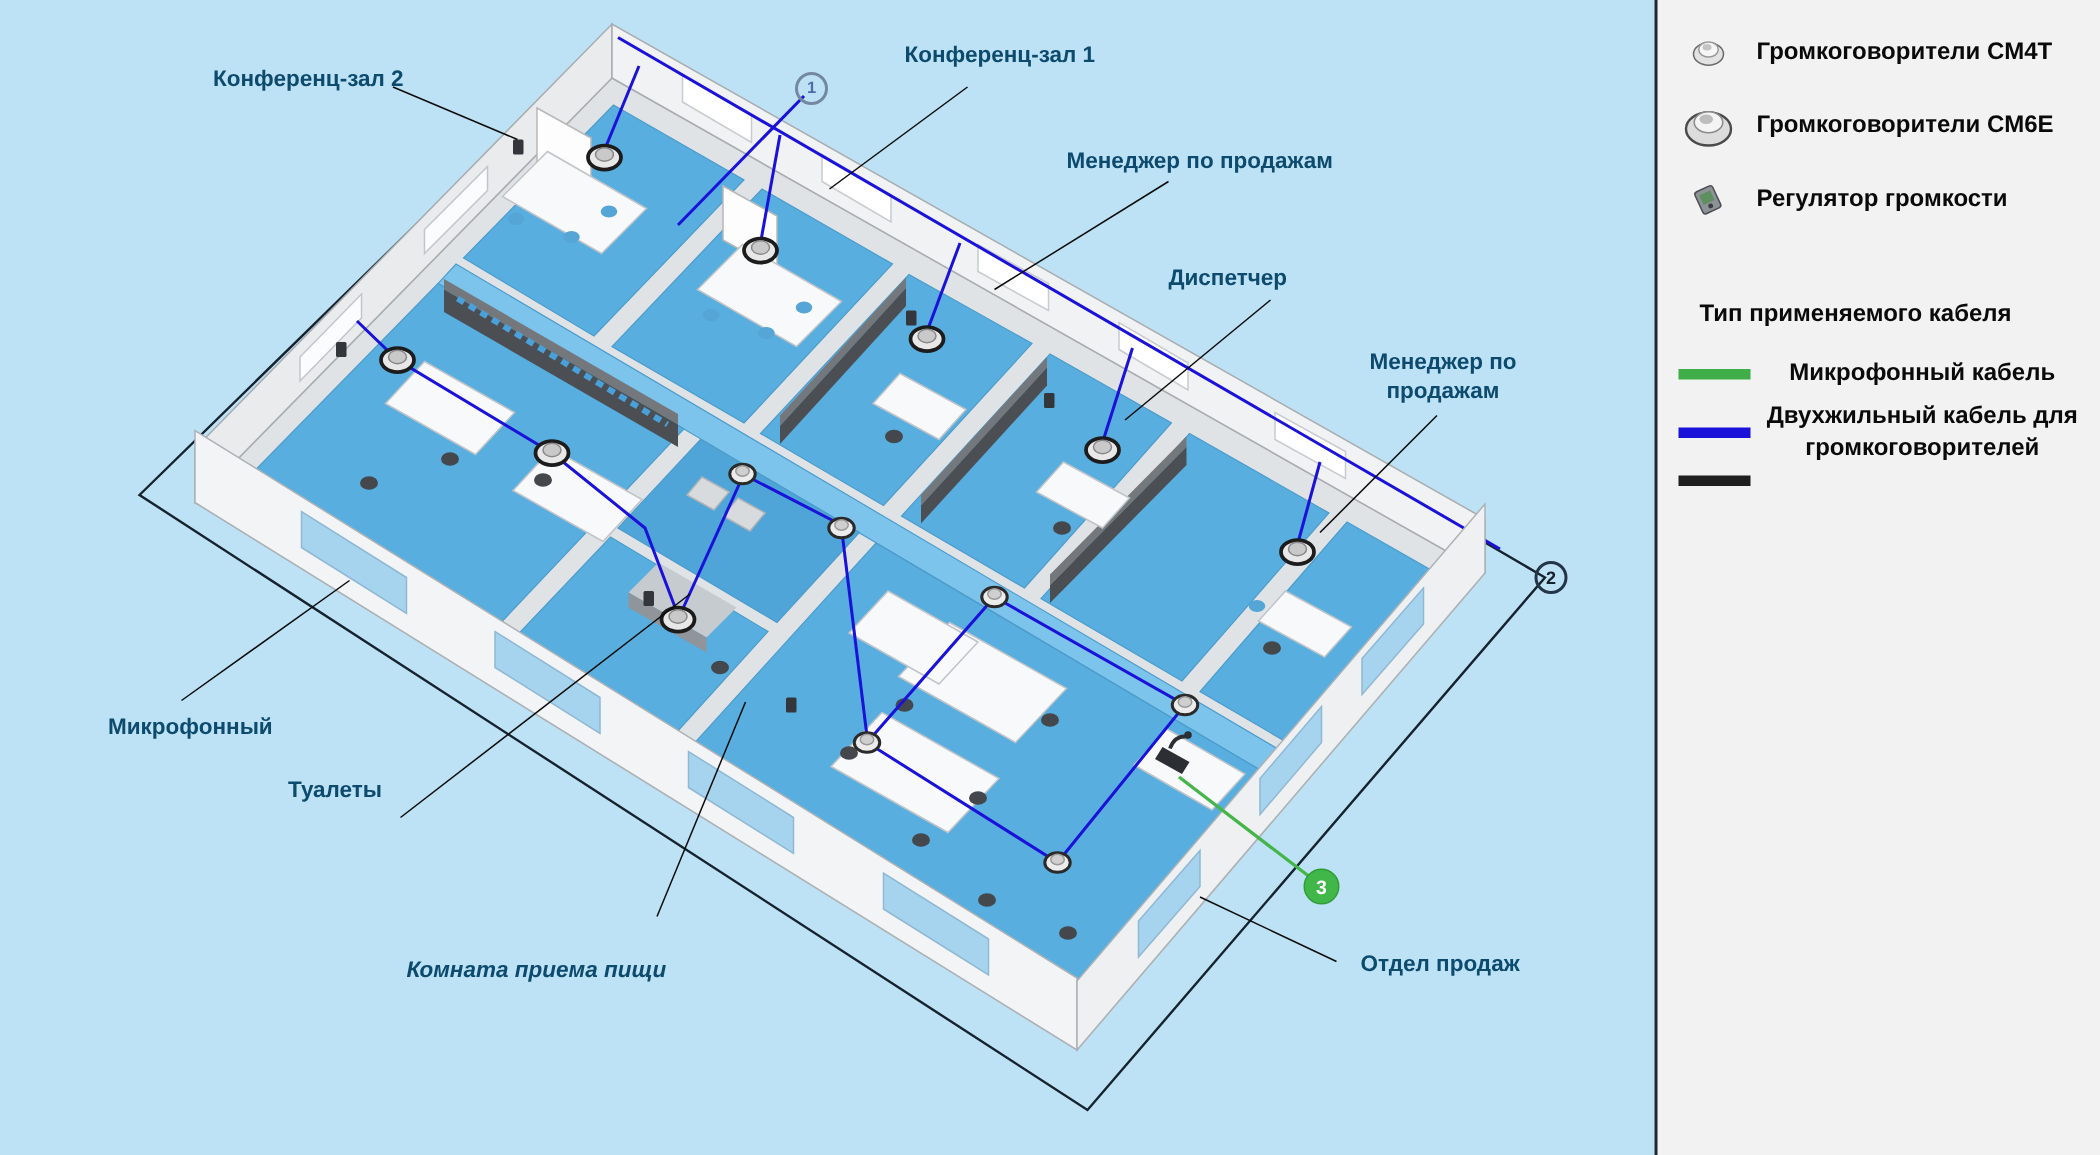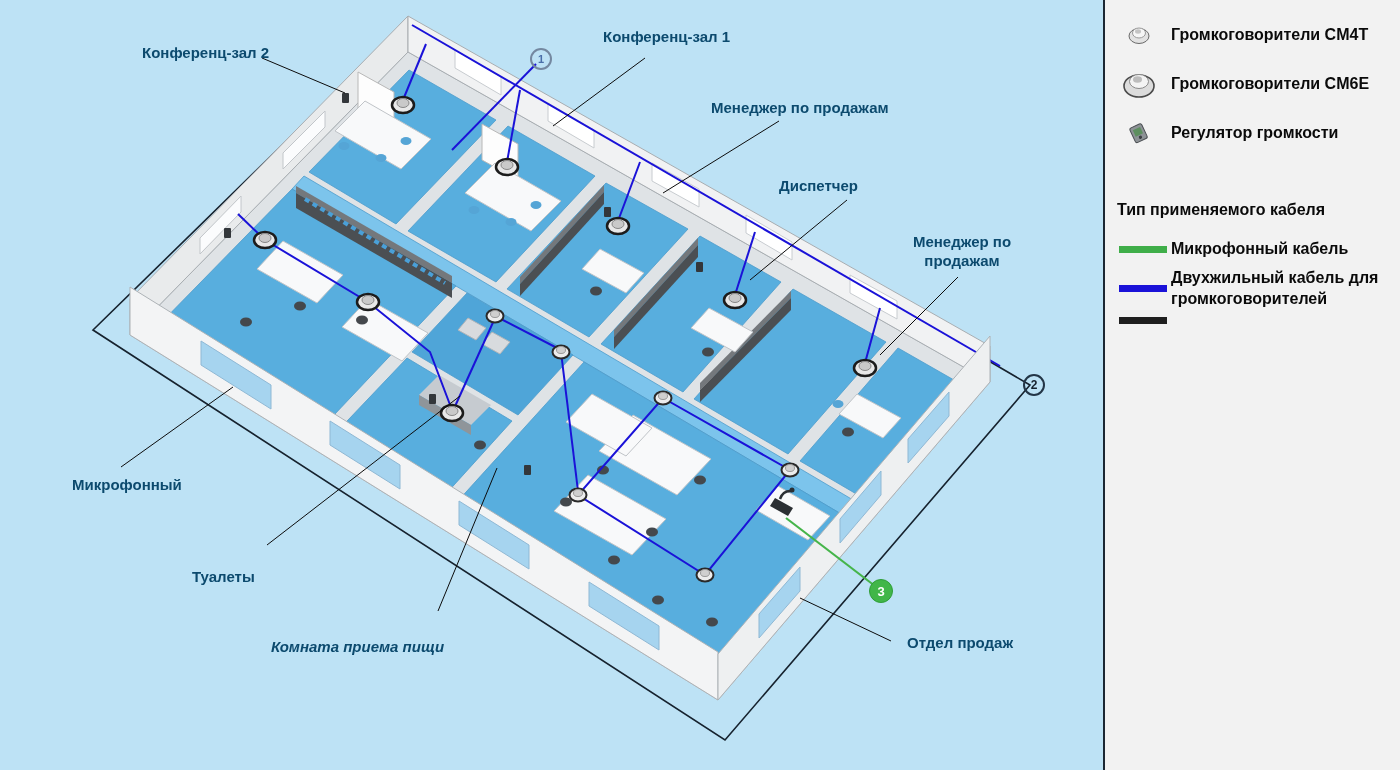--- a/index.html
+++ b/index.html
@@ -8,27 +8,27 @@
   .room-label{position:absolute;font-size:15px;font-weight:bold;color:#0c4a6e;white-space:nowrap;z-index:5;}
   .room-label.wrap{white-space:normal;text-align:center;line-height:1.25;}
   .marker{position:absolute;border-radius:50%;display:flex;align-items:center;justify-content:center;font-weight:bold;z-index:6;box-sizing:border-box;}
   .marker.m1{width:22px;height:22px;border:2px solid #7488a0;color:#4a6fa8;font-size:11px;}
   .marker.m2{width:22px;height:22px;border:2px solid #233546;color:#16222e;font-size:12px;}
   .marker.m3{width:24px;height:24px;background:#41b649;border:1px solid #2f9e38;color:#ffffff;font-size:13px;}
   .legend{position:absolute;left:1103px;top:0;width:297px;height:770px;background:#f2f2f2;border-left:2px solid #1c2733;box-sizing:border-box;padding-top:10px;z-index:4;}
   .lg-row{display:flex;align-items:center;gap:10px;padding-left:12px;height:49px;}
   .lg-icon{width:44px;display:flex;justify-content:center;align-items:center;flex:none;}
   .lg-label{font-size:16px;font-weight:bold;color:#0a0a0a;}
-  .cable-title{margin:44px 0 20px 12px;font-size:16px;font-weight:bold;color:#0a0a0a;}
+  .cable-title{margin:44px 0 20px 28px;font-size:16px;font-weight:bold;color:#0a0a0a;}
   .cable-row{display:flex;align-items:center;margin-bottom:8px;}
   .cable-swatch{width:48px;height:7px;margin-left:14px;flex:none;}
   .sw-green{background:#3fae49;}
   .sw-blue{background:#1a12d8;}
   .sw-black{background:#1f1f1f;}
-  .cable-label{font-size:16px;font-weight:bold;color:#0a0a0a;text-align:left;flex:1;line-height:1.3;padding:0 8px 0 4px;}
+  .cable-label{font-size:16px;font-weight:bold;color:#0a0a0a;text-align:center;flex:1;line-height:1.3;padding:0 8px 0 4px;}
 </style>
 </head>
 <body>
 
 <div class="stage">
 
   <svg class="scene" width="1103" height="770" viewBox="0 0 1103 770">
 
     <polygon points="93,330 408,22 1030,385 725,740" fill="none" stroke="#16222e" stroke-width="1.6"></polygon>
 
@@ -250,21 +250,21 @@
       <line x1="891" y1="641" x2="800" y2="598"></line>
     </g>
   </svg>
 
   <div class="room-label" style="left:142px;top:44px;">Конференц-зал 2</div>
   <div class="room-label" style="left:603px;top:28px;">Конференц-зал 1</div>
   <div class="room-label" style="left:711px;top:99px;">Менеджер по продажам</div>
   <div class="room-label" style="left:779px;top:177px;">Диспетчер</div>
   <div class="room-label wrap" style="left:903px;top:233px;width:118px;">Менеджер по продажам</div>
   <div class="room-label" style="left:72px;top:476px;">Микрофонный</div>
-  <div class="room-label" style="left:192px;top:568px;text-align:right;">Туалеты</div>
+  <div class="room-label" style="left:192px;top:518px;text-align:right;">Туалеты</div>
   <div class="room-label" style="left:271px;top:638px;font-style:italic;">Комната приема пищи</div>
   <div class="room-label" style="left:893px;top:634px;margin-left:14px;">Отдел продаж</div>
 
   <div class="marker m1" style="left:530px;top:48px;">1</div>
   <div class="marker m2" style="left:1023px;top:374px;">2</div>
   <div class="marker m3" style="left:869px;top:579px;">3</div>
 
   <aside class="legend">
     <div class="lg-row">
       <span class="lg-icon">

